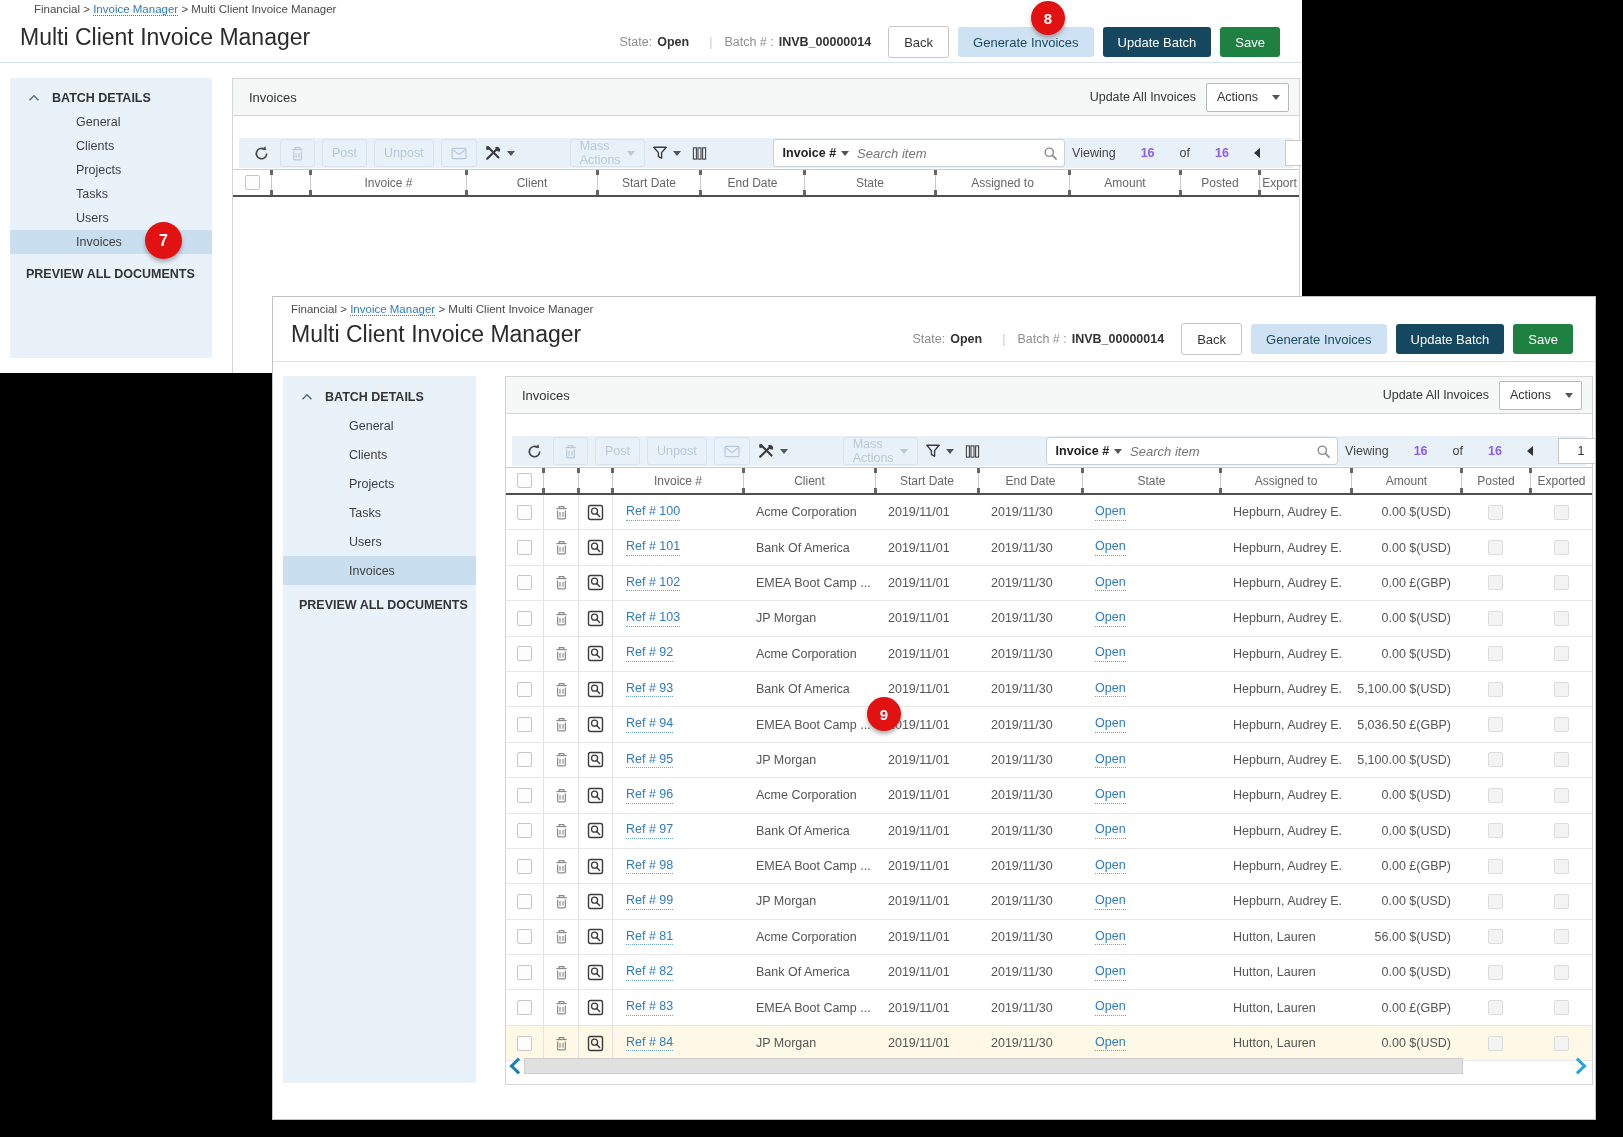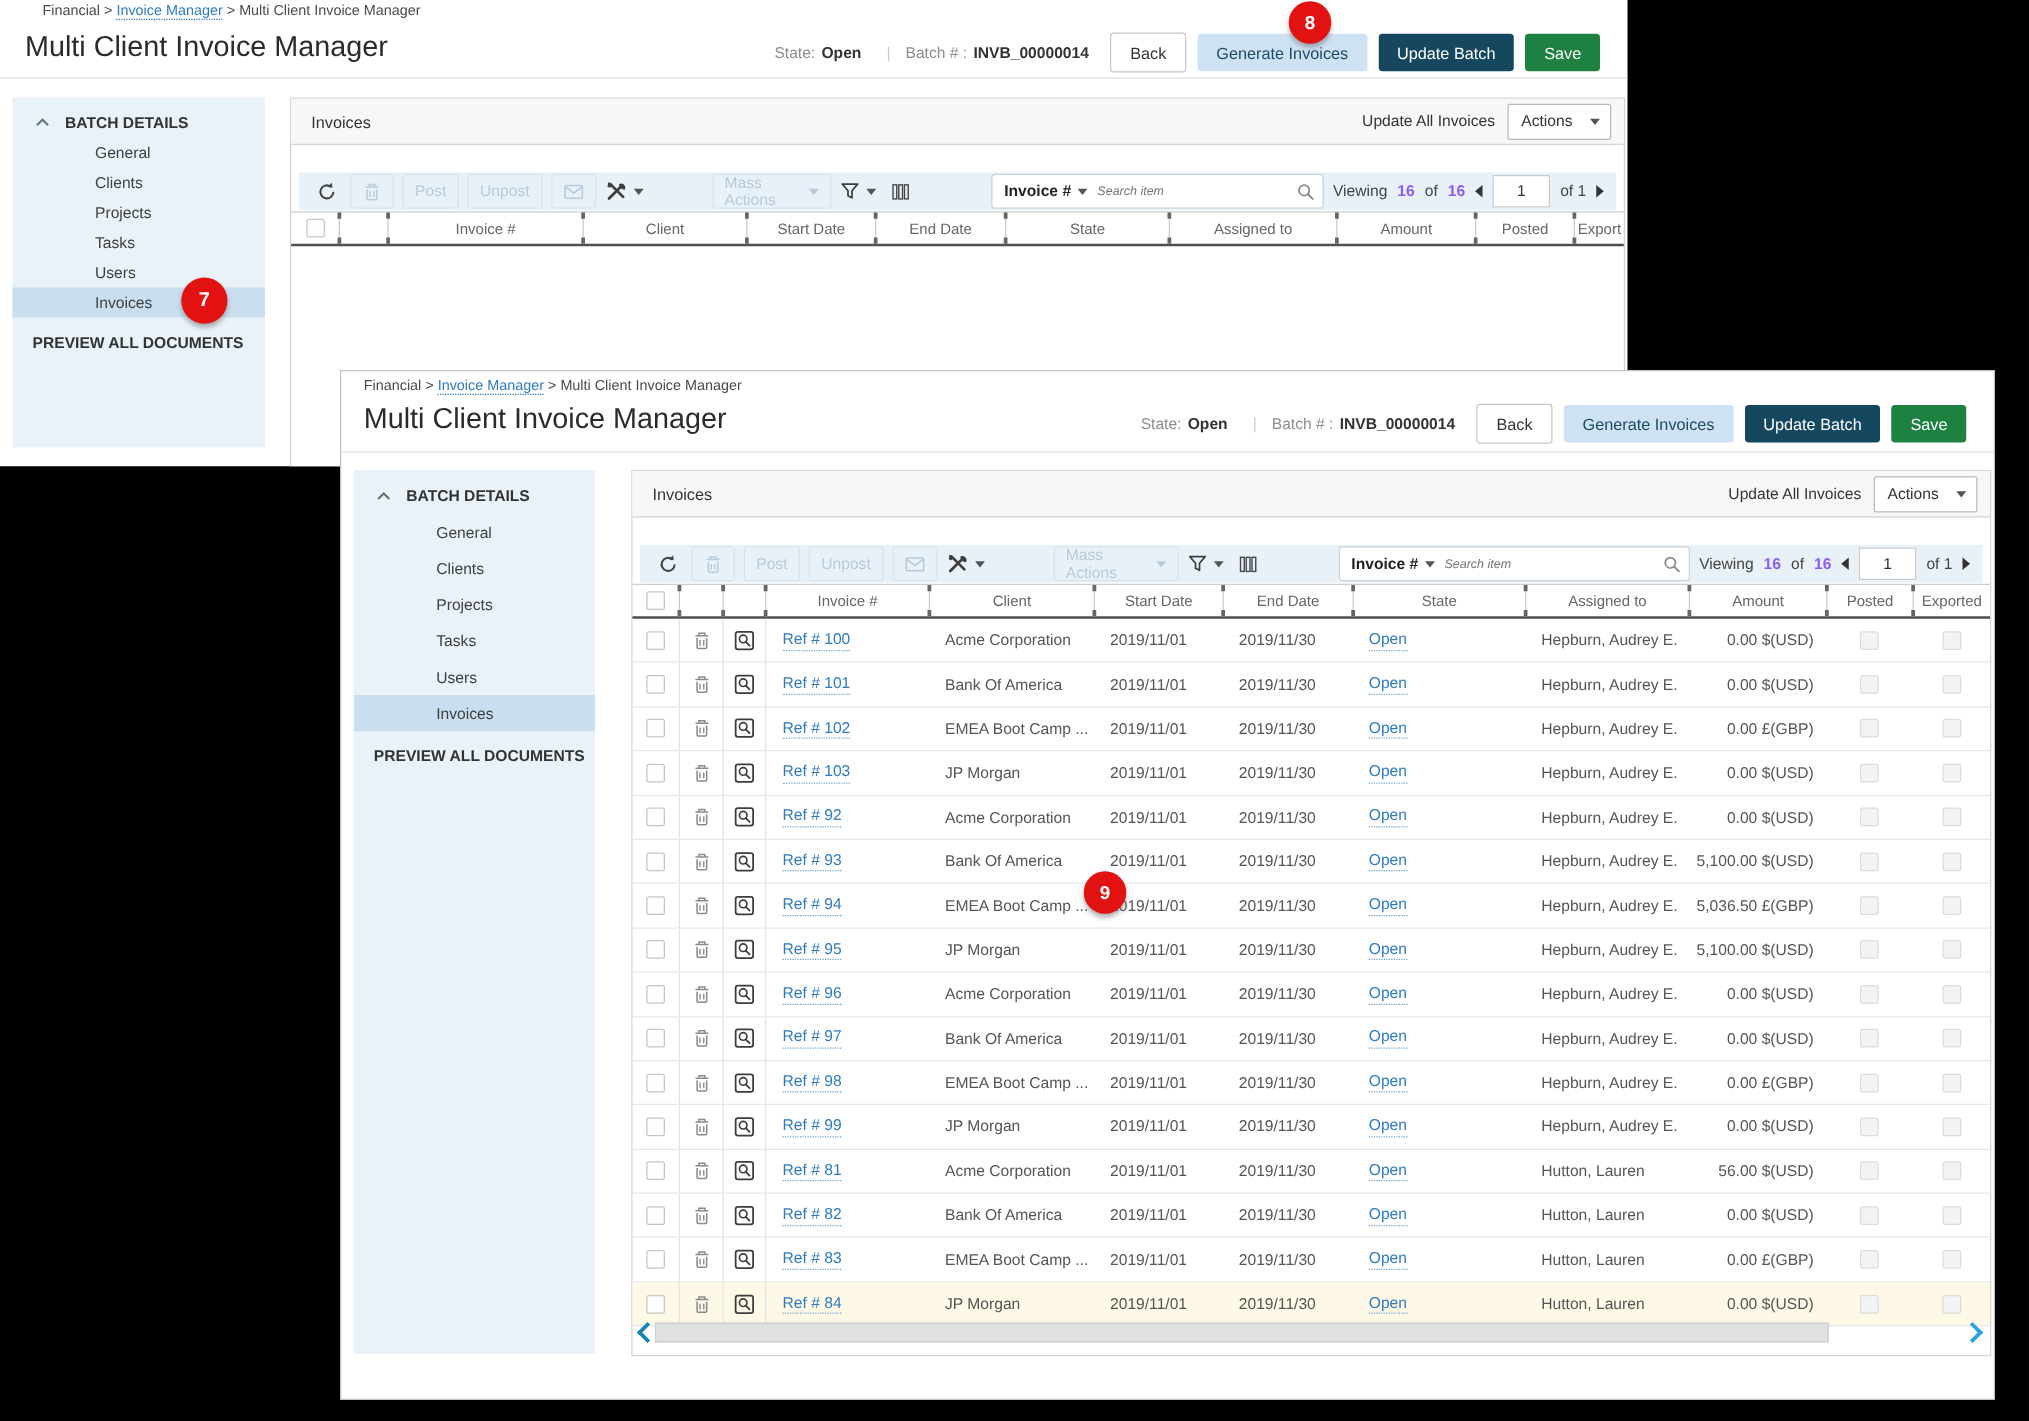--- a/index.html
+++ b/index.html
@@ -56,23 +56,23 @@
   
   .toolbar{margin:22px 6px 0;height:30px;background:#e9f1f8;display:flex;align-items:center;padding:0 10px;gap:7px;}
   .tb-ic{display:flex;align-items:center;justify-content:center;height:26px;min-width:24px;color:#474747;cursor:pointer;}
   .tb-box{border:1px solid #d6e4f0;border-radius:3px;color:#b7cada;font-size:12.5px;padding:0 9px;display:flex;align-items:center;height:26px;gap:6px;cursor:pointer;}
   .tb-box .caret{border-top-color:#b7cada;}
   .tb-group{display:flex;align-items:center;gap:5px;color:#3d3d3d;cursor:pointer;}
   .tb-ma{margin-left:48px;}
   .search{margin-left:54px;width:288px;height:26px;background:#fff;border:1px solid #c9d2d8;border-radius:3px;
           display:flex;align-items:center;padding:0 6px 0 9px;gap:6px;}
   .search .cat{font-weight:bold;font-size:12.5px;color:#222;display:flex;gap:5px;align-items:center;cursor:pointer;white-space:nowrap;}
-  .search input{flex:1;min-width:0;border:none;outline:none;font-size:10px;font-style:italic;color:#737373;background:transparent;font-family:inherit;}
+  .search input{flex:1;min-width:0;border:none;outline:none;font-size:13px;font-style:italic;color:#737373;background:transparent;font-family:inherit;}
   .search .mag{color:#8a8a8a;display:flex;cursor:pointer;}
-  .viewing{margin-left:auto;display:flex;align-items:center;gap:8px;font-size:12.5px;color:#444;white-space:nowrap;}
+  .viewing{margin-left:auto;display:flex;align-items:center;gap:25px;font-size:12.5px;color:#444;white-space:nowrap;}
   .b{font-weight:bold;color:#8b5cf6;}
   .pgbox{width:40px;height:22px;border:1px solid #c9c9c9;background:#fff;text-align:center;font-size:12.5px;color:#333;font-family:inherit;}
   .tri{width:0;height:0;cursor:pointer;}
   .tri-l{border-top:5px solid transparent;border-bottom:5px solid transparent;border-right:6px solid #333;}
   .tri-r{border-top:5px solid transparent;border-bottom:5px solid transparent;border-left:6px solid #333;}
 
   
   .thead{display:grid;margin-top:1px;border-top:1px solid #ccc;border-bottom:2px solid #4f4f4f;height:25px;font-size:12px;color:#666;}
   .grid-w1{grid-template-columns:38px 39px 156px 131px 103px 104px 131px 134px 111px 79px minmax(40px,1fr);}
   .grid-w2{grid-template-columns:37px 35px 34px 131px 132px 103px 104px 138px 131px 110px 69px minmax(0,1fr);}

